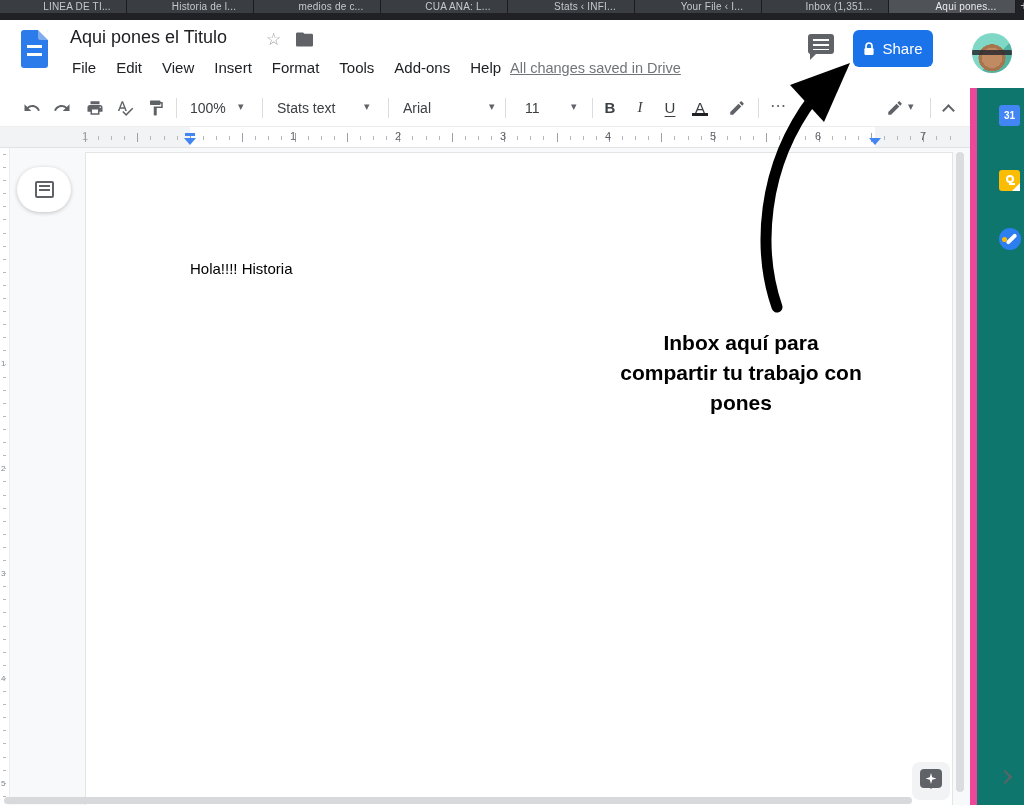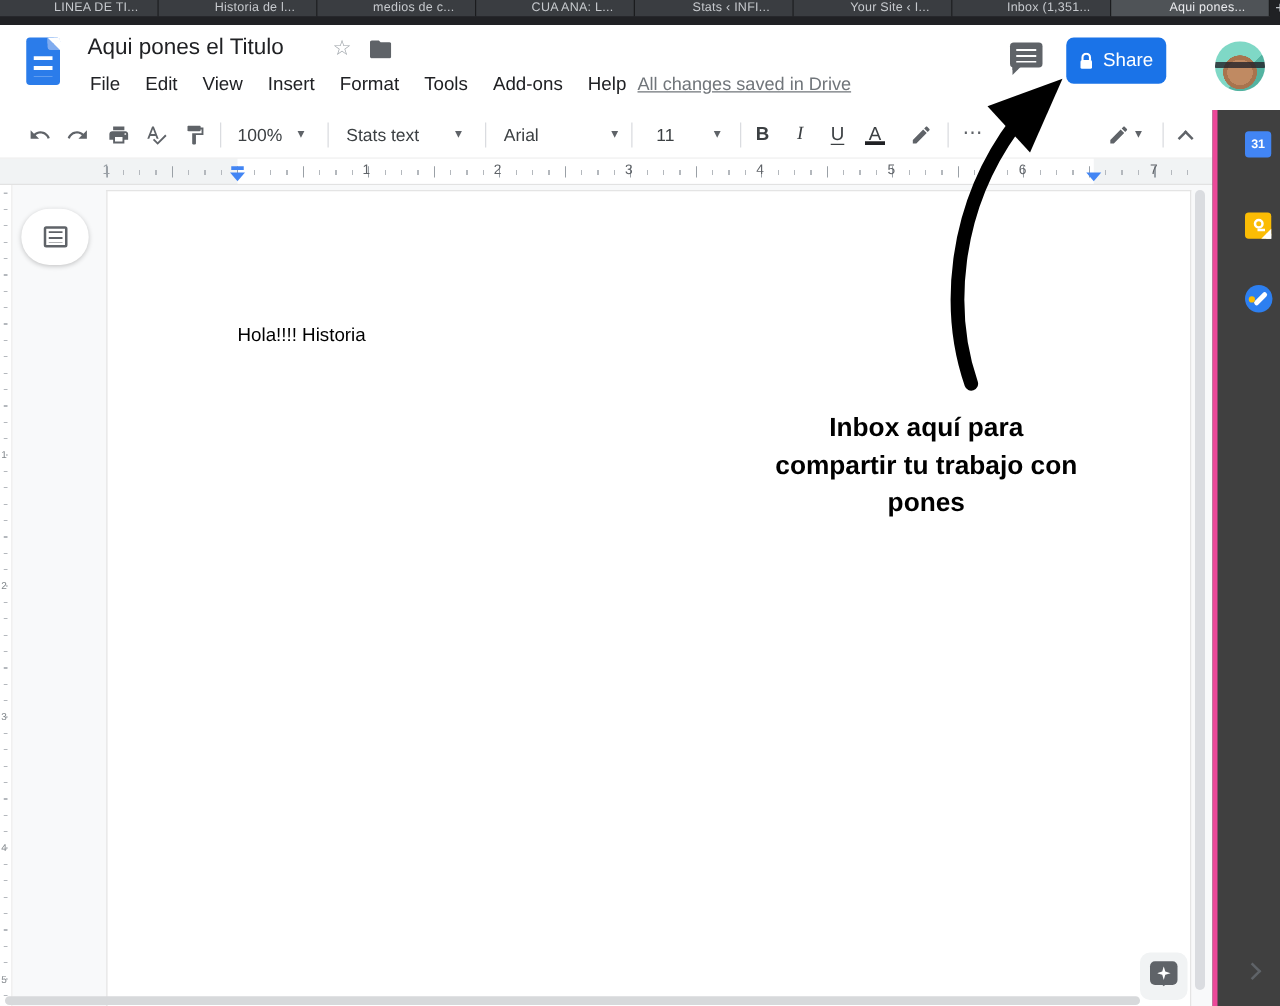--- a/index.html
+++ b/index.html
@@ -86,21 +86,21 @@
   .explore-btn { position:absolute; left:912px; top:614px; width:38px; height:38px; background:#f1f3f4; border-radius:8px; cursor:pointer; }
   .explore-bubble { position:absolute; left:8px; top:7px; width:22px; height:19px; background:#5f6368; border-radius:4px;
       display:flex; align-items:center; justify-content:center; }
   .explore-bubble::after { content:""; position:absolute; left:7px; bottom:-5px; border:4px solid transparent; border-top-color:#5f6368; }
   .star4 { width:11px; height:11px; background:#fff;
       clip-path:polygon(50% 0%,61% 39%,100% 50%,61% 61%,50% 100%,39% 61%,0% 50%,39% 39%); }
   .vscroll { position:absolute; left:956px; top:4px; width:8px; height:640px; background:#dadce0; border-radius:4px; cursor:pointer; }
   .hscroll { position:absolute; left:4px; top:649px; width:908px; height:7px; background:#d7d9db; border-radius:4px; cursor:pointer; }
 
   
-  .sidepanel { position:absolute; left:970px; top:88px; width:54px; height:717px; background:#404040; border-left:4px solid #ec4899; z-index:30; }
+  .sidepanel { position:absolute; left:970px; top:88px; width:54px; height:717px; background:#0f766e; border-left:7px solid #ec4899; z-index:30; }
   .cal-icon { position:absolute; left:22px; top:17px; width:21px; height:21px; background:#4285f4; border-radius:3px;
       color:#fff; font-size:10px; font-weight:bold; display:flex; align-items:center; justify-content:center; cursor:pointer; }
   .keep-icon { position:absolute; left:22px; top:82px; width:21px; height:21px; background:#fbbc04; border-radius:3px;
       display:flex; align-items:center; justify-content:center; cursor:pointer; }
   .keep-icon::after { content:""; position:absolute; right:0; bottom:0; border:4px solid; border-color:transparent #fff #fff transparent; }
   .bulb { width:8px; height:8px; border:2px solid #fff; border-radius:50%; position:relative; top:-2px; }
   .bulb::after { content:""; position:absolute; left:1px; bottom:-4px; width:6px; height:2px; background:#fff; }
   .tasks-icon { position:absolute; left:22px; top:140px; width:22px; height:22px; background:#2d7ff0; border-radius:50%; cursor:pointer; }
   .tasks-icon::before { content:""; position:absolute; left:6px; top:9px; width:13px; height:4px; background:#fff; border-radius:2px; transform:rotate(-45deg); }
   .tasks-icon::after { content:""; position:absolute; left:3px; top:9px; width:5px; height:5px; background:#fbbc04; border-radius:50%; }
@@ -124,21 +124,21 @@
     <div class="tab">
         <span>medios de c...</span>
       </div>
     <div class="tab">
         <span>CUA ANA: L...</span>
       </div>
     <div class="tab">
         <span>Stats ‹ INFI...</span>
       </div>
     <div class="tab">
-        <span>Your Site ‹ I...</span>
+        <span>Your File ‹ I...</span>
       </div>
     <div class="tab">
         <span>Inbox (1,351...</span>
       </div>
     <div class="tab active">
         <span>Aqui pones...</span>
       </div>
     <div class="newtab">+</div>
   </div>
 

